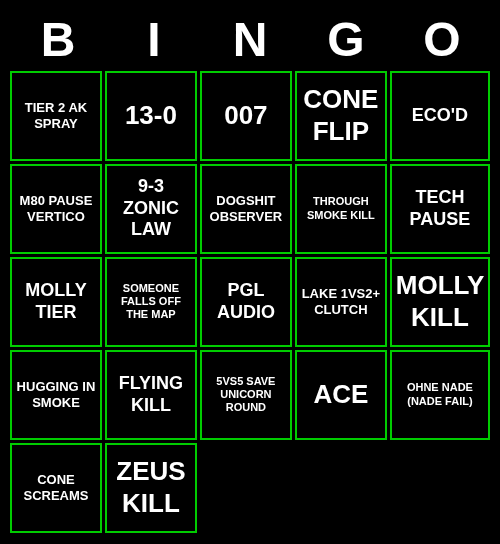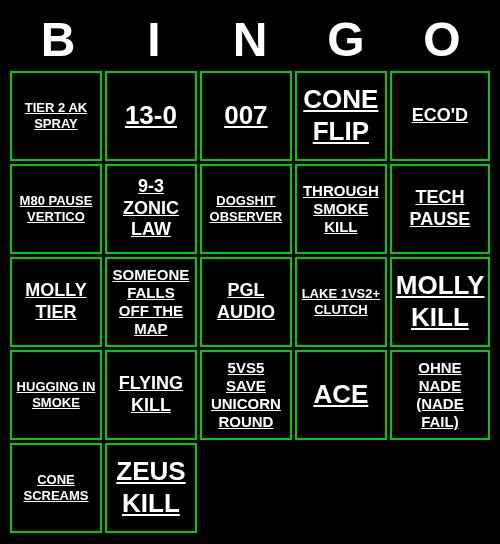--- a/index.html
+++ b/index.html
@@ -43,33 +43,32 @@
       border: 2px solid #00cc00;
       color: #fff;
       text-align: center;
       display: flex;
       align-items: center;
       justify-content: center;
       padding: 6px 4px;
       min-height: 90px;
       font-weight: bold;
       line-height: 1.2;
-      text-decoration: underline;
     }
     .bingo-cell.large-text {
       font-size: 26px;
     }
     .bingo-cell.medium-text {
       font-size: 18px;
     }
     .bingo-cell.small-text {
       font-size: 13px;
     }
     .bingo-cell.xsmall-text {
-      font-size: 15px;
+      font-size: 11px;
     }
   </style>
 </head>
 <body>
 
 <div class="bingo-card">
   <div class="bingo-header">
   <div class="bingo-letter">B</div>
       <div class="bingo-letter">I</div>
       <div class="bingo-letter">N</div>

